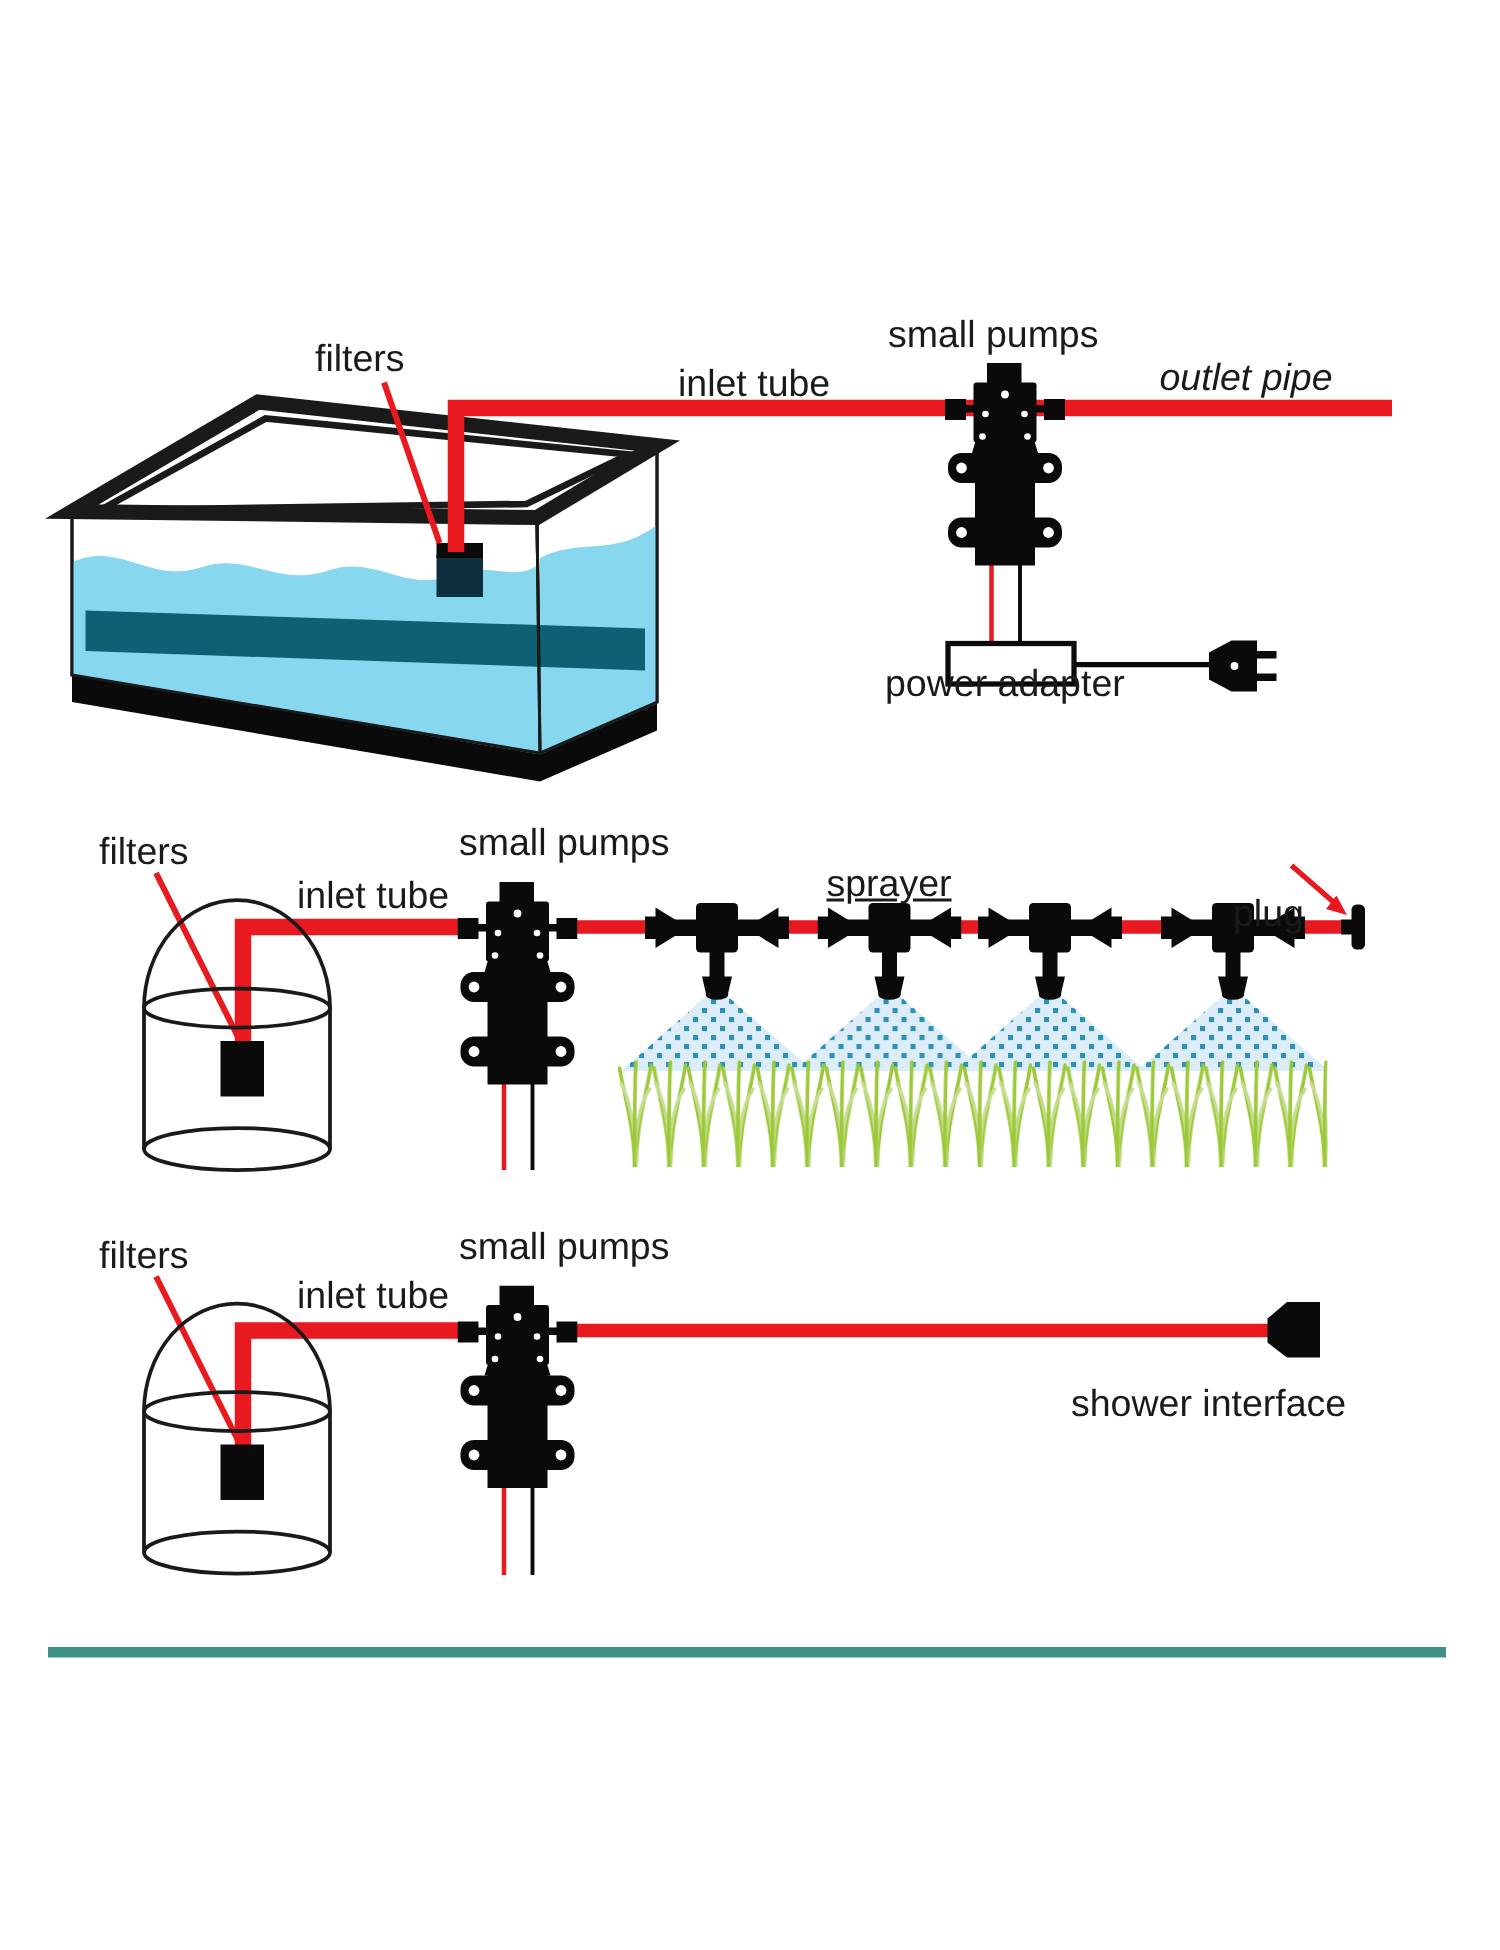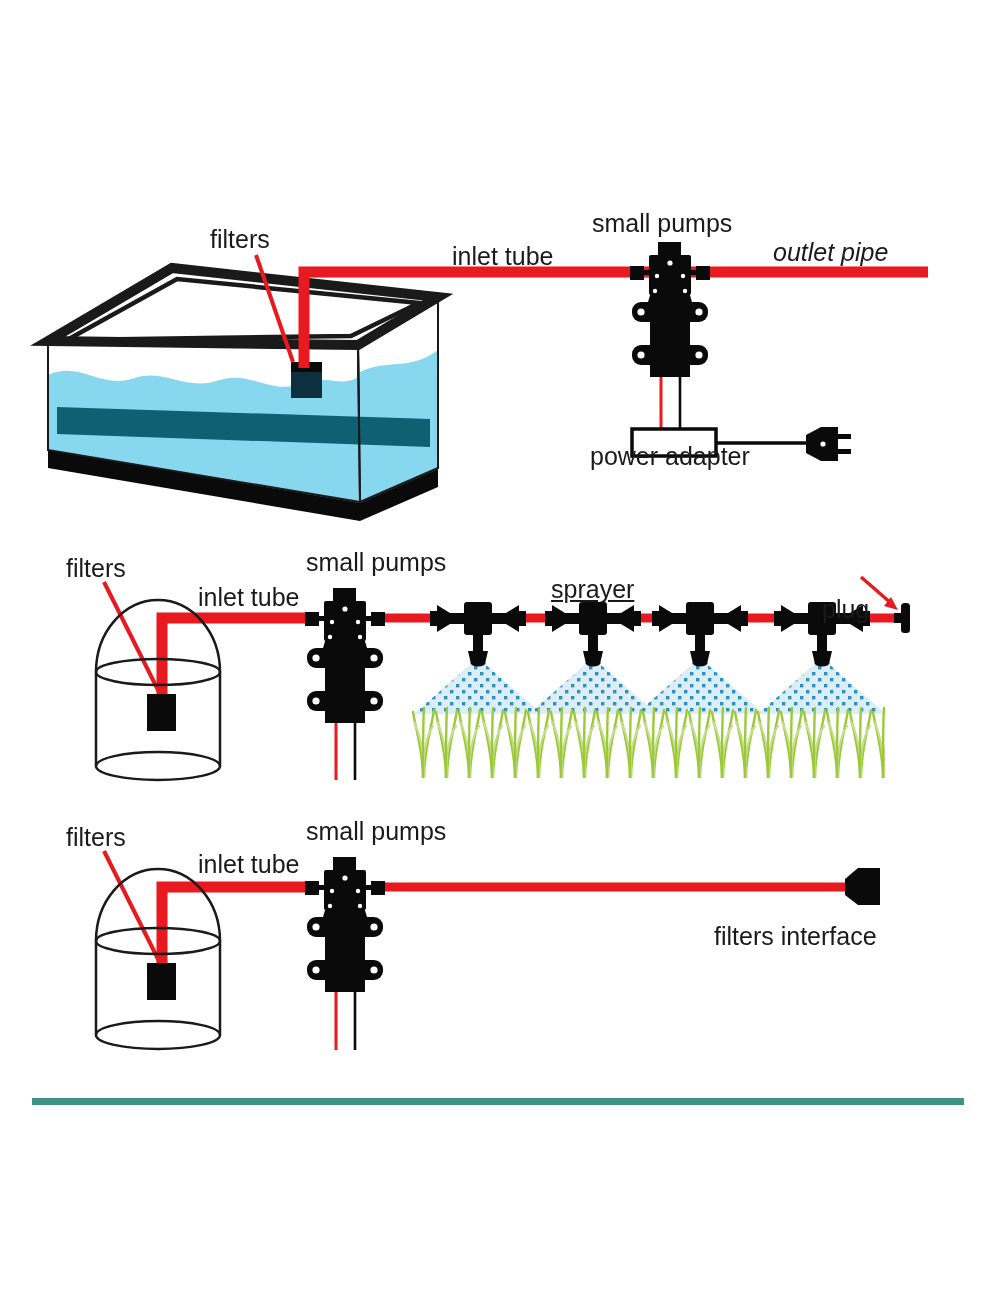--- a/index.html
+++ b/index.html
@@ -207,15 +207,15 @@
 
   <div class="lbl" style="left:66px;top:555px;">filters</div>
   <div class="lbl" style="left:198px;top:584px;">inlet tube</div>
   <div class="lbl" style="left:306px;top:549px;">small pumps</div>
   <div class="lbl" style="left:551px;top:576px;text-decoration:underline;">sprayer</div>
   <div class="lbl" style="left:822px;top:553px;margin-top:43px;">plug</div>
 
   <div class="lbl" style="left:66px;top:824px;">filters</div>
   <div class="lbl" style="left:198px;top:851px;">inlet tube</div>
   <div class="lbl" style="left:306px;top:818px;">small pumps</div>
-  <div class="lbl" style="left:714px;top:923px;">filters interface</div>
+  <div class="lbl" style="left:714px;top:923px;">shower interface</div>
 
 </div>
 
 </body></html>

